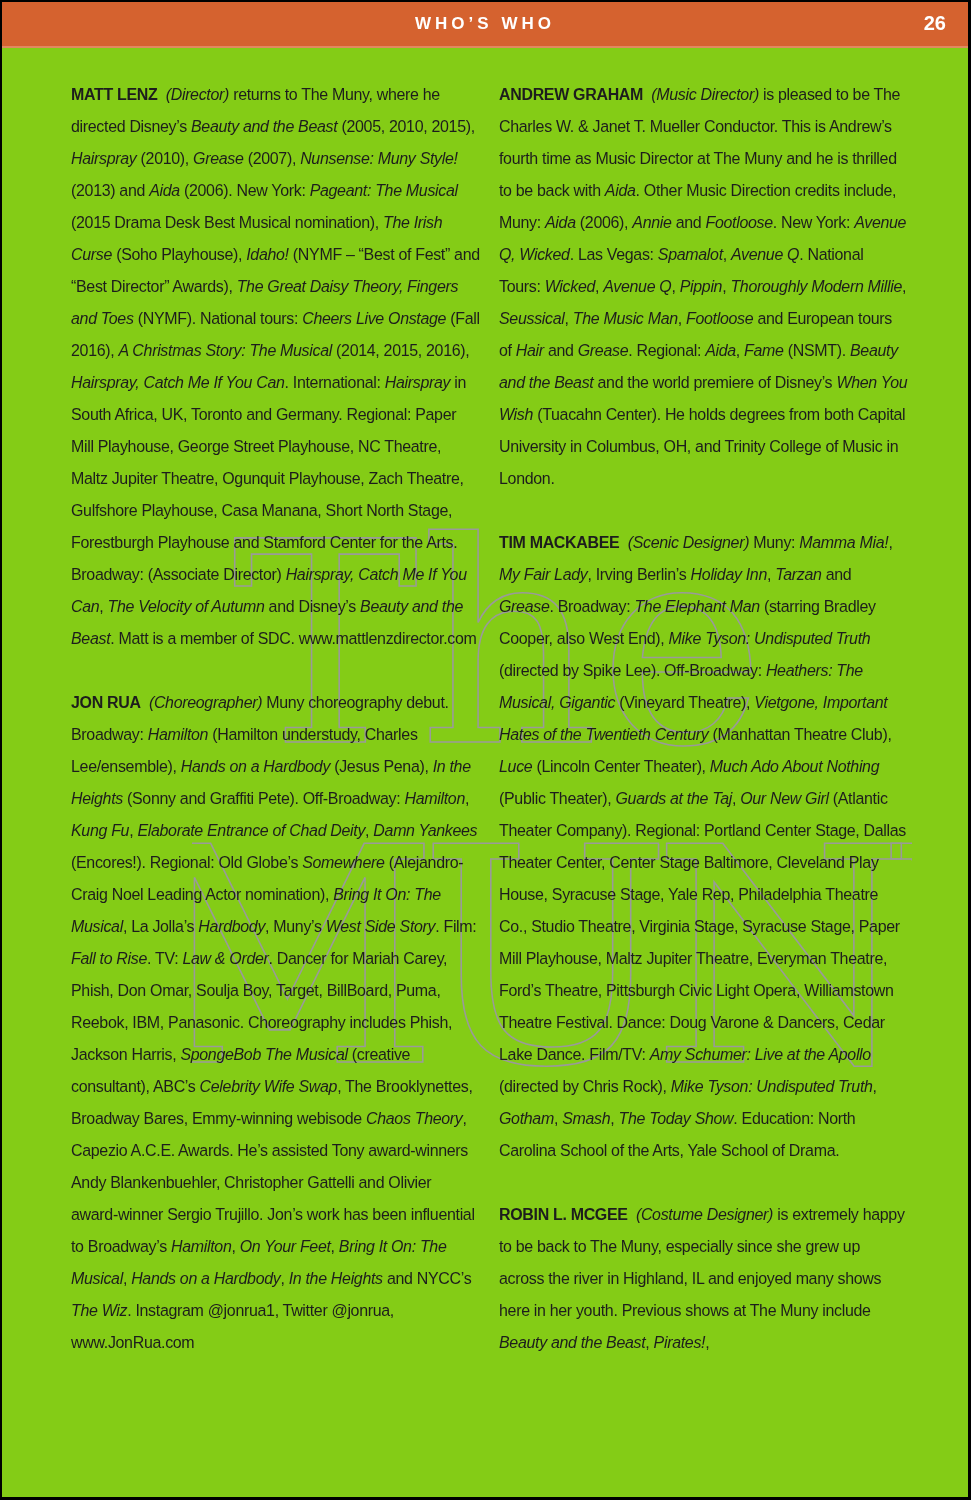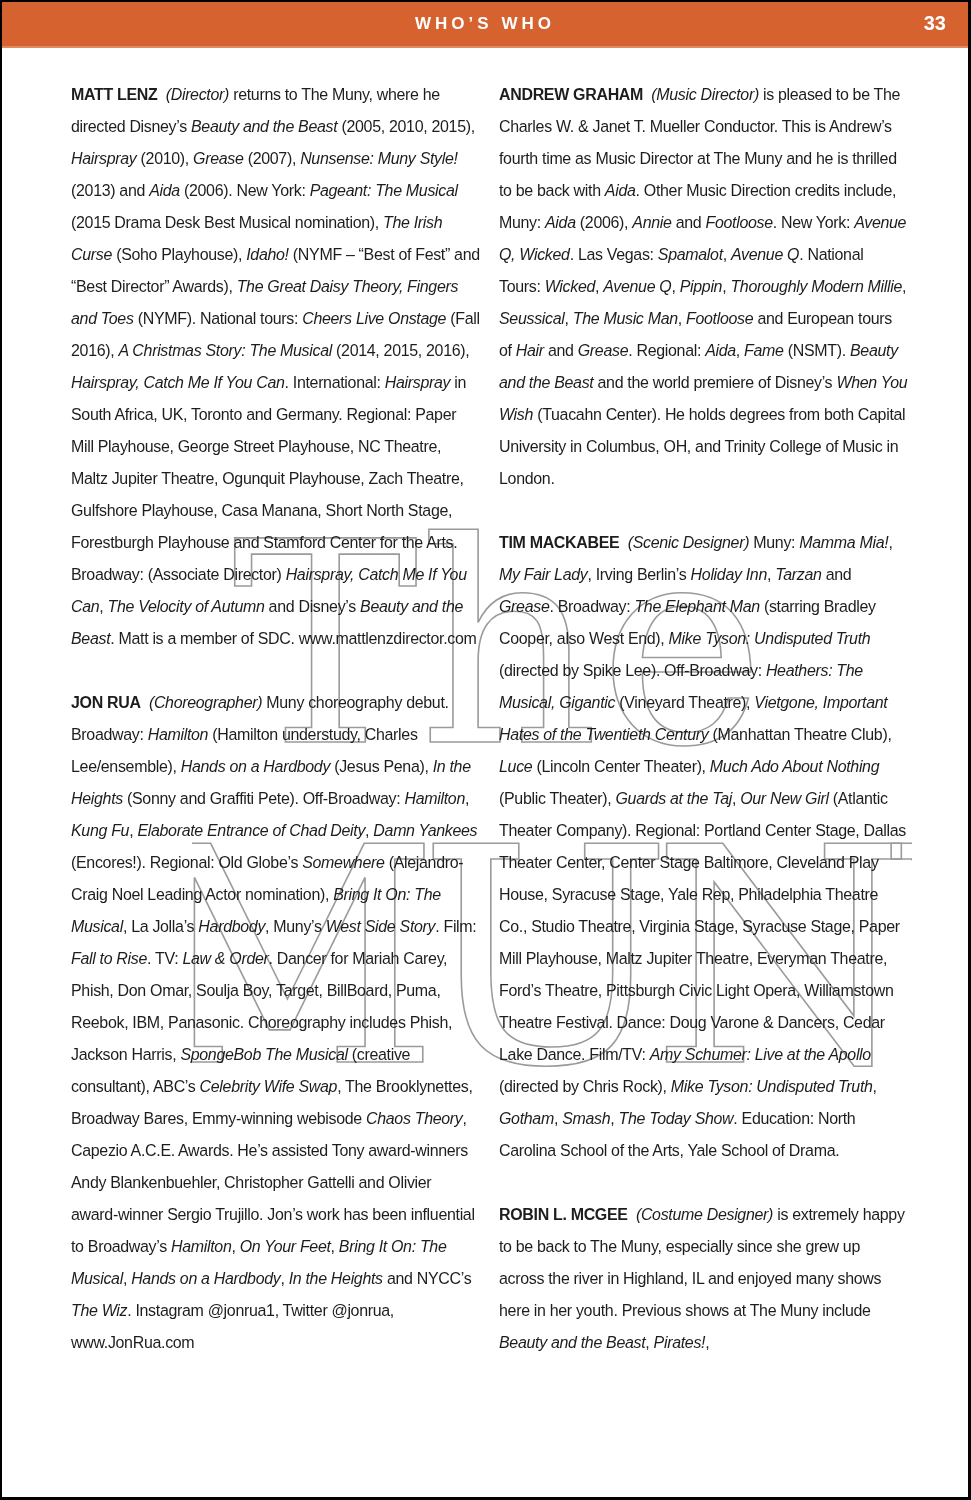--- a/index.html
+++ b/index.html
@@ -1,36 +1,36 @@
 <!DOCTYPE html>
 <html><head>
 <meta charset="utf-8">
 <style>
   html,body{margin:0;padding:0;}
   body{width:971px;height:1500px;background:#000;position:relative;overflow:hidden;font-family:"Liberation Sans",sans-serif;}
-  .page{position:absolute;left:2px;top:2px;width:966px;height:1495px;background:#ffffff;overflow:hidden;}
+  .page{position:absolute;left:2px;top:2px;width:966px;height:1495px;background:#84cc16;overflow:hidden;}
   .header{position:absolute;left:0;top:0;width:966px;height:44px;background:#d5622f;border-bottom:2px solid #e08a5f;}
   .header-title{position:absolute;left:0;right:0;top:12px;text-align:center;color:#fff;font-weight:bold;font-size:17px;letter-spacing:4px;}
   .page-num{position:absolute;right:22px;top:10px;color:#fff;font-weight:bold;font-size:20px;}
   .watermark{position:absolute;left:190px;top:500px;width:720px;height:600px;pointer-events:none;}
   .col{position:absolute;top:76px;width:410px;font-size:17.2px;line-height:32px;color:#1d1d1d;letter-spacing:-0.35px;transform:scaleX(0.93);transform-origin:left top;}
   .col.left{left:69px;width:440px;}
   .col.right{left:497px;width:440px;}
   .bio{margin:0 0 32px 0;}
   .bio .name{font-weight:bold;}
   .bio .role{font-style:italic;}
   .bio i{font-style:italic;}
 </style>
 </head>
 <body>
 
 <div class="page">
   <div class="header">
     <div class="header-title">WHO’S WHO</div>
-    <div class="page-num">33</div>
+    <div class="page-num">26</div>
   </div>
 
   <svg class="watermark" viewBox="0 0 720 600">
     <g fill="none" stroke="#9a9a9a" stroke-width="1.6">
       <text x="40" y="240" font-family="'DejaVu Serif', serif" font-size="280">The</text>
       <text x="-60" y="560" font-family="'DejaVu Serif', serif" font-size="300" letter-spacing="-20">MUNY</text>
     </g>
   </svg>
 
   <div class="col left">

